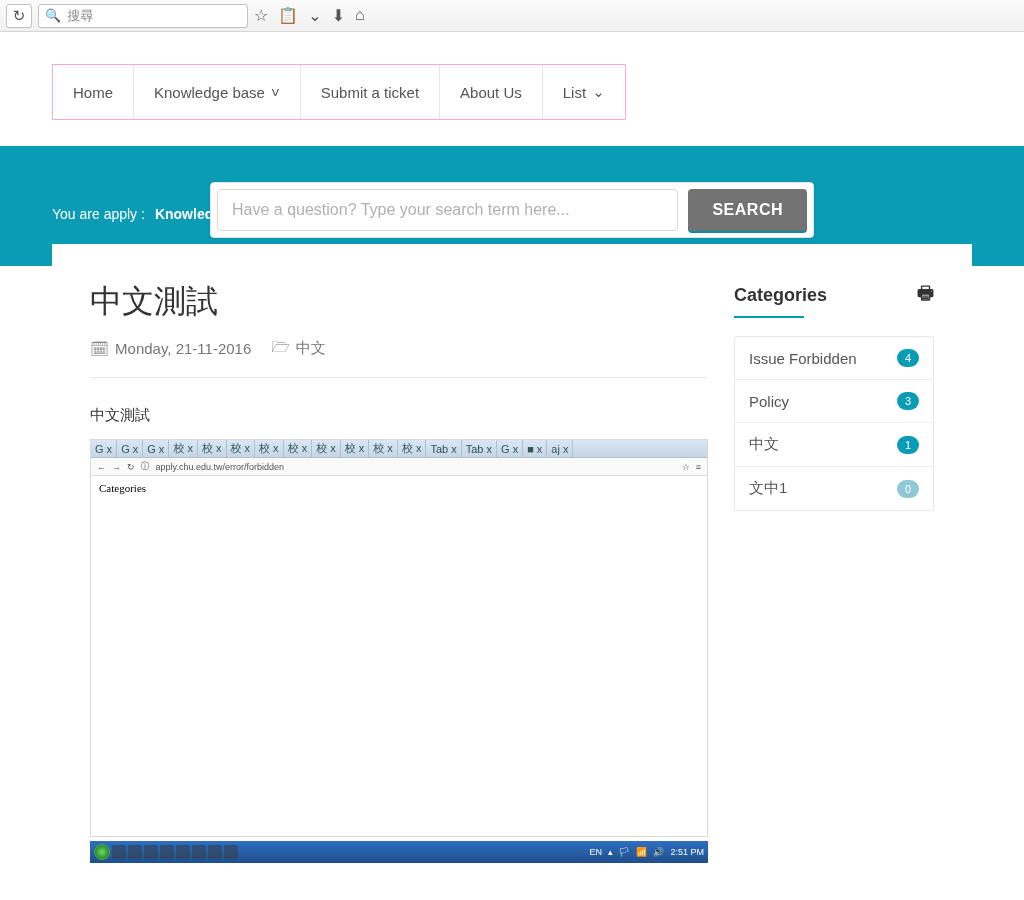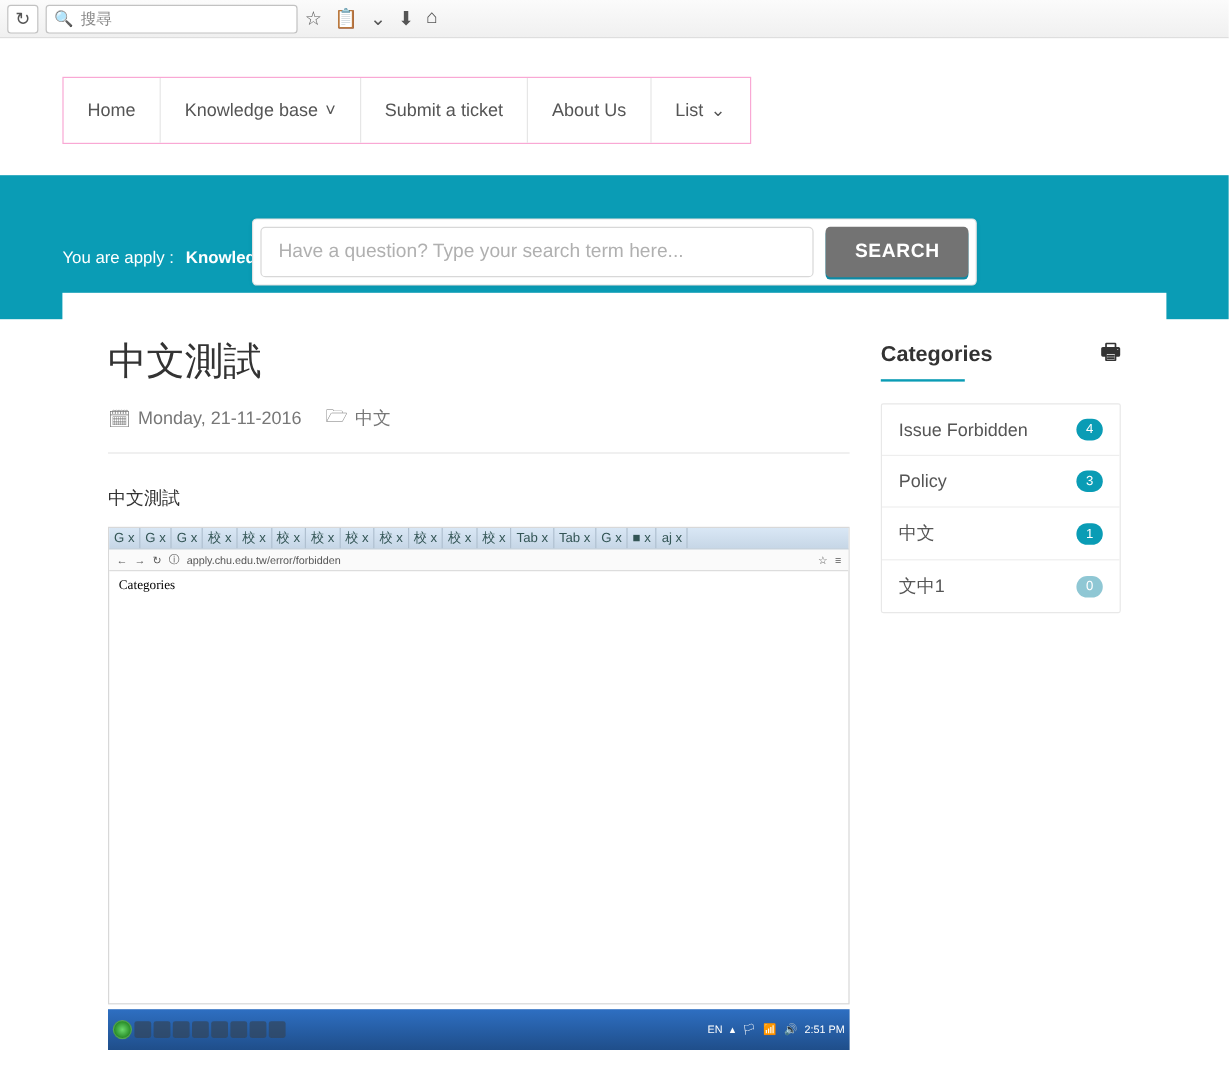--- a/index.html
+++ b/index.html
@@ -48,21 +48,21 @@
   .article-meta { display:flex; gap:20px; color:#777; font-size:15px; border-bottom:1px solid #e7e7e7; padding-bottom:16px; margin-bottom:28px; }
   .article-meta .mi { display:flex; align-items:center; gap:6px; }
   .article-body { font-size:15px; color:#333; margin-bottom:14px; }
 
   .embed { border:1px solid #d8d8d8; }
   .embed .tabs-bar { height:18px; background:linear-gradient(#d9e7f5,#c6d6e6); display:flex; overflow:hidden; border-bottom:1px solid #b0c0d0; }
   .embed .tabs-bar .tab { font-size:11px; color:#355; padding:2px 4px; border-right:1px solid #b0c0d0; display:flex; align-items:center; gap:2px; white-space:nowrap; }
   .embed .url-row { height:18px; background:#fafafa; display:flex; align-items:center; gap:6px; padding:0 6px; font-size:9px; color:#555; border-bottom:1px solid #ddd; }
   .embed .body { padding:6px 8px; font-size:11px; font-family:"Times New Roman", serif; height:360px; }
   
-  .embed-taskbar { height:34px; background:linear-gradient(#2e6fc2,#1f4e8a); display:flex; align-items:center; justify-content:space-between; padding:0 4px; font-size:9px; color:#fff; position:relative; margin-top:4px; }
+  .embed-taskbar { height:22px; background:linear-gradient(#2e6fc2,#1f4e8a); display:flex; align-items:center; justify-content:space-between; padding:0 4px; font-size:9px; color:#fff; position:relative; margin-top:4px; }
   .embed-taskbar .left { display:flex; gap:2px; align-items:center; }
   .w7-orb { width:16px; height:16px; border-radius:50%; background:radial-gradient(#6bd96b,#0a6a0a); border:1px solid #fff3; }
   .task-icon { width:14px; height:14px; background:#345a; border-radius:2px; }
   .embed-taskbar .right { display:flex; gap:6px; align-items:center; }
 
   
   .side-col { width:200px; }
   .side-title-row { display:flex; justify-content:space-between; align-items:center; font-size:18px; color:#333; margin-bottom:6px;font-weight:bold; }
   .side-title-underline { height:2px; width:70px; background:#0a9cb5; margin-bottom:18px; }
   .cat-list { border:1px solid #e8e8e8; border-radius:2px; }

